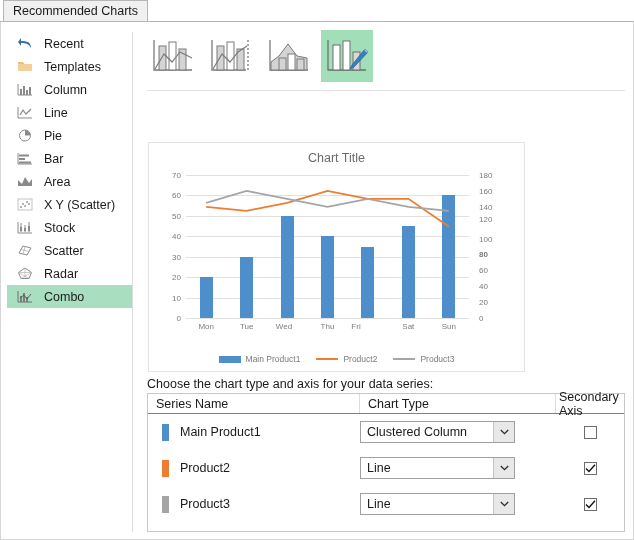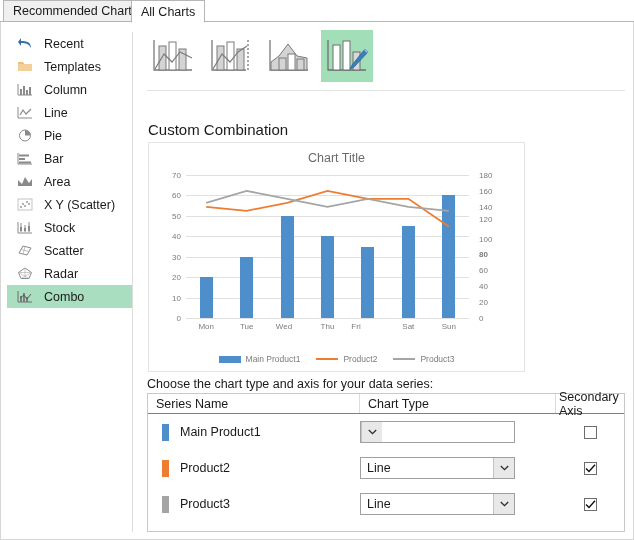--- a/index.html
+++ b/index.html
@@ -230,23 +230,20 @@
 </style>
 </head>
 <body>
 
 <div class="dialog">
 
   <div class="tabstrip">
     <div class="tab inactive">
       <span>Recommended Charts</span>
     </div>
-    <div class="tab active">
-      <span>All Charts</span>
-    </div>
   </div>
 
   <div class="body">
 
     <div class="sidebar">
 
       <div class="side-item">
         <span class="side-ico">
           <svg width="16" height="13" viewBox="0 0 16 13">
               <path d="M4 4 L4 1 L1 5 L4 9 L4 6 C9 6 12 7 14 11 C14 5 10 4 4 4 Z" fill="#3b6fa8"></path>
@@ -415,21 +412,20 @@
           <rect x="9" y="9" width="7" height="25" fill="#ffffff" stroke="#6f6f6f" stroke-width="1"></rect>
           <rect x="19" y="5" width="7" height="29" fill="#ffffff" stroke="#6f6f6f" stroke-width="1"></rect>
           <rect x="29" y="16" width="7" height="18" fill="#d9d9d9" stroke="#6f6f6f" stroke-width="1"></rect>
           <path d="M41 13 L44 16 L30 31 L26 33 L28 29 Z" fill="#3c7ebd" stroke="#2f6496" stroke-width="0.8"></path>
           <path d="M40.5 13.5 L43.5 16.5" stroke="#9fc8e8" stroke-width="1.4"></path>
         </svg>
       </div>
     </div>
     <div class="thumbs-rule"></div>
 
-    <div class="preview-title">Custom Combination</div>
 
     <div class="chart-card">
       <div class="chart-title">Chart Title</div>
       <div class="plot" id="plot">
           <div class="gridline" style="top: 143px;"></div>
           <div class="ylab" style="top: 143px;">0</div>
           <div class="gridline" style="top: 122.571px;"></div>
           <div class="ylab" style="top: 122.571px;">10</div>
           <div class="gridline" style="top: 102.143px;"></div>
           <div class="ylab" style="top: 102.143px;">20</div>
@@ -497,20 +493,21 @@
         <div class="st-h c3">Secondary Axis</div>
       </div>
       <div id="rows">
           <div class="st-row">
             <div class="st-c1">
               <span class="sw" style="background: rgb(78, 143, 203);"></span>
               <span class="sname">Main Product1</span>
             </div>
             <div class="st-c2">
               <div class="combo">
+                <div class="combo-val">Clustered Column</div>
                 <div class="combo-arrow">
                   <svg width="9" height="6" viewBox="0 0 9 6">
                     <path d="M0.8 1 L4.5 4.6 L8.2 1" stroke="#2b2b2b" fill="none" stroke-width="1.3"></path>
                   </svg>
                 </div>
               </div>
             </div>
             <div class="st-c3">
               <div class="cbox"></div>
             </div>

